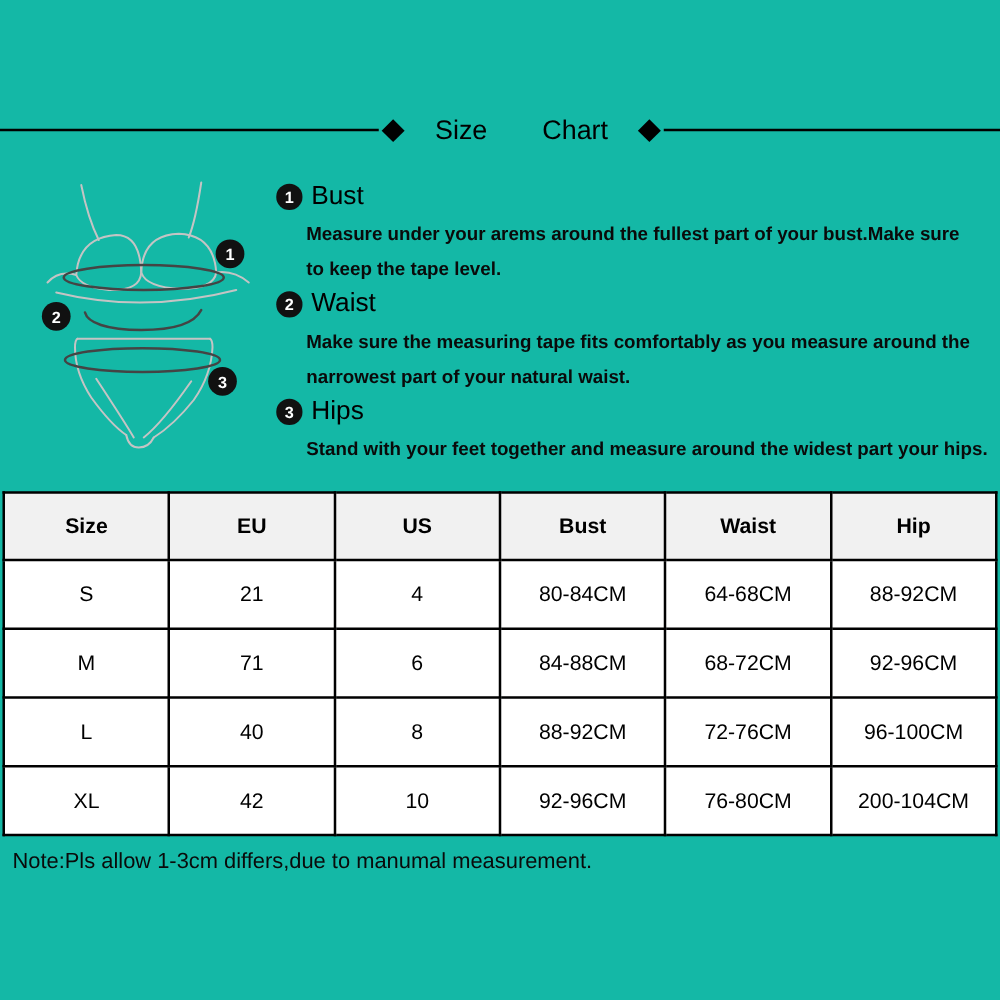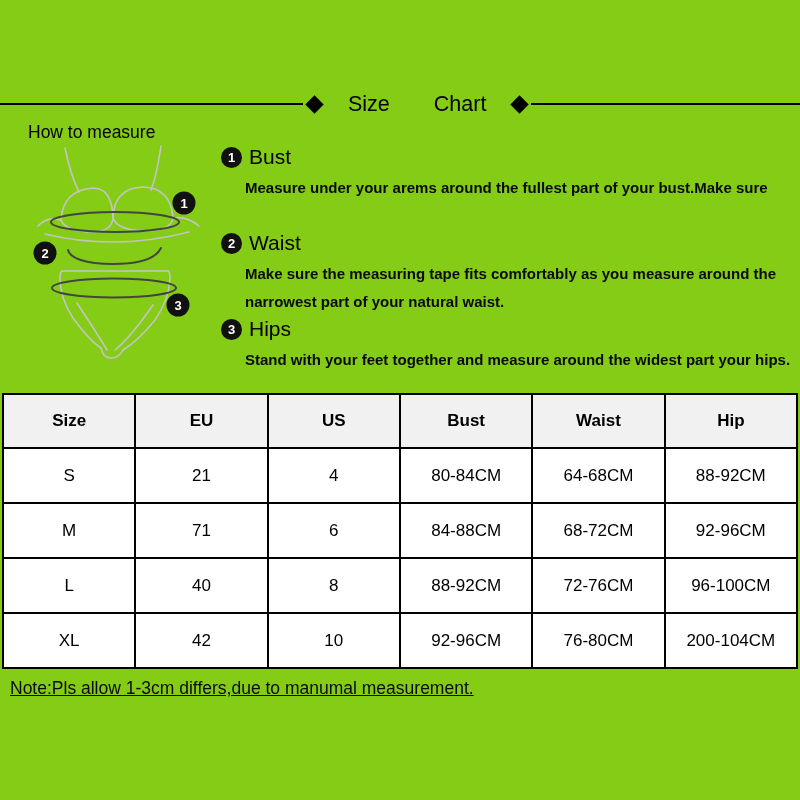--- a/index.html
+++ b/index.html
@@ -1,17 +1,17 @@
 <!DOCTYPE html>
 <html><head>
 <meta charset="utf-8">
 <style>
   html,body{margin:0;padding:0;background:#fff;}
   .page{
-    position:relative;width:800px;height:800px;background:#84cc16;overflow:hidden;
+    position:relative;width:800px;height:800px;background:#14b8a6;overflow:hidden;
     font-family:"Liberation Sans","DejaVu Sans",sans-serif;color:#111;
   }
   
   .title-row{position:absolute;left:0;top:92px;width:800px;height:24px;display:flex;align-items:center;}
   .rule{height:2px;background:#000;}
   .rule-left{width:303px;}
   .rule-right{flex:1;}
   .diamond{width:13px;height:13px;background:#000;transform:rotate(45deg);margin:0 5px;flex:none;}
   .title{margin:0 22px;font-size:21.5px;font-weight:500;color:#000;white-space:nowrap;display:flex;}
   .title span + span{margin-left:44px;}
@@ -30,39 +30,38 @@
   .size-table{
     position:absolute;left:2px;top:393px;width:796px;border-collapse:collapse;
     table-layout:fixed;border:2px solid #000;
   }
   .size-table th,.size-table td{
     border:2px solid #000;text-align:center;font-size:17px;color:#000;padding:0;
   }
   .size-table th{height:52px;background:#f1f1f1;font-weight:bold;}
   .size-table td{height:53px;font-weight:400;background:#fff;}
   
-  .note{position:absolute;left:10px;top:678px;font-size:17.5px;color:#0a0a0a;text-decoration:underline;}
+  .note{position:absolute;left:10px;top:678px;font-size:17.5px;color:#0a0a0a;}
 </style>
 </head>
 <body>
 
 <div class="page">
 
   <div class="title-row">
     <div class="rule rule-left"></div>
     <div class="diamond"></div>
     <div class="title">
       <span>Size</span>
       <span>Chart</span>
     </div>
     <div class="diamond"></div>
     <div class="rule rule-right"></div>
   </div>
 
-  <div class="howto-heading">How to measure</div>
 
   <svg class="illustration" width="210" height="245" viewBox="0 0 210 245" fill="none">
 
     <g stroke="#c4c4c4" stroke-width="1.6" fill="none" stroke-linecap="round">
       <path d="M50,10 C54,30 58,42 64,54"></path>
       <path d="M146,8 C143,28 140,42 136,52"></path>
       <path d="M46,82 Q48,52 78,50 Q97,50 98,80 Q97,95 72,94 Q50,92 46,82"></path>
       <path d="M98,80 Q99,50 128,49 Q156,50 158,80 Q156,93 130,93 Q102,92 98,80"></path>
       <path d="M46,82 Q32,78 23,88"></path>
       <path d="M158,80 Q172,78 184,88"></path>
@@ -98,20 +97,21 @@
     </g>
   </svg>
 
   <div class="step" style="top:145px">
     <div class="step-head">
       <span class="badge">1</span>
       <span class="step-name">Bust</span>
     </div>
     <div class="step-desc">
       <div>Measure under your arems around the fullest part of your bust.Make sure</div>
+      <div>to keep the tape level.</div>
     </div>
   </div>
 
   <div class="step" style="top:231px">
     <div class="step-head">
       <span class="badge">2</span>
       <span class="step-name">Waist</span>
     </div>
     <div class="step-desc">
       <div>Make sure the measuring tape fits comfortably as you measure around the</div>

